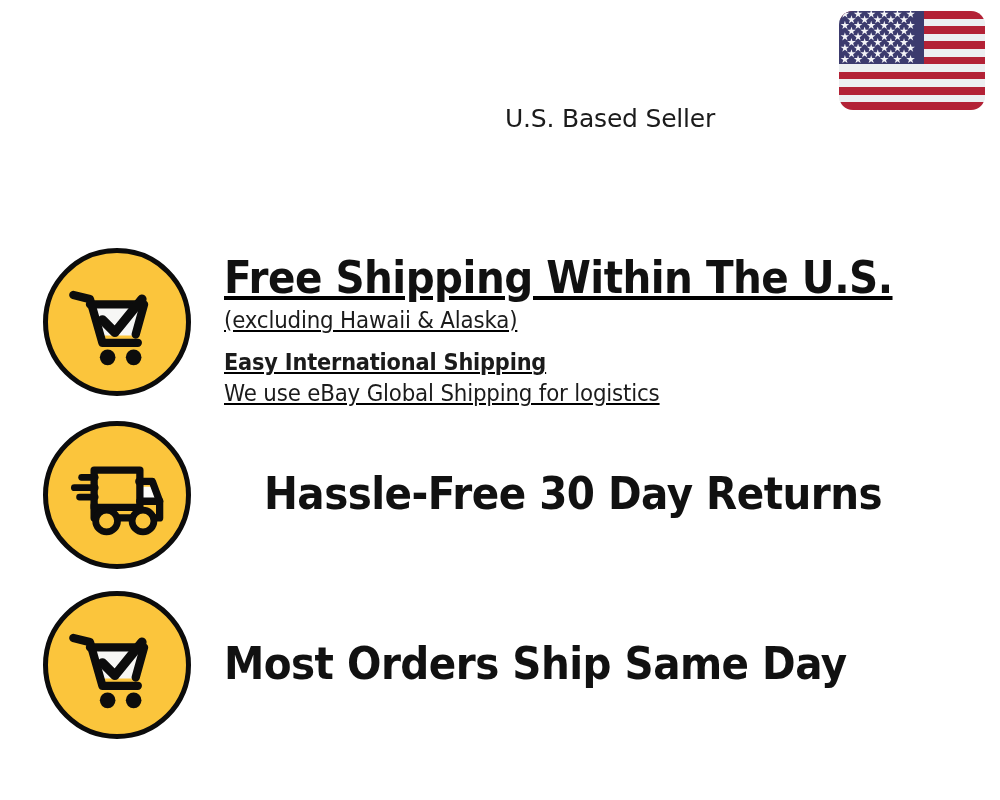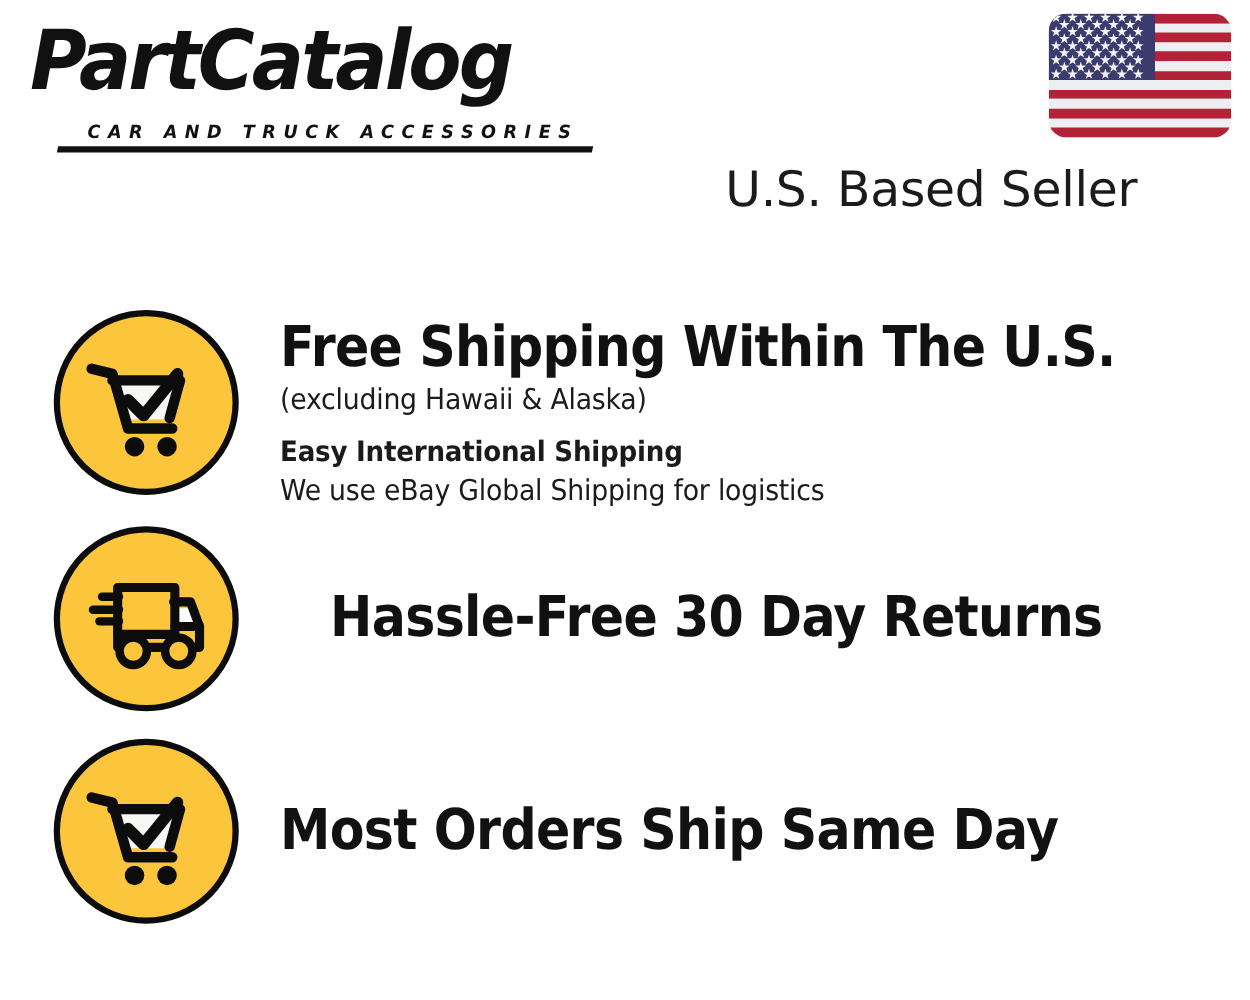--- a/index.html
+++ b/index.html
@@ -99,25 +99,25 @@
     position: absolute;
     width: 9px;
     height: 9px;
     background: #f4f4f7;
     clip-path: polygon(50% 0%, 61% 35%, 98% 35%, 68% 57%, 79% 91%, 50% 70%, 21% 91%, 32% 57%, 2% 35%, 39% 35%);
   }
 
   .seller-note {
     position: absolute;
     left: 505px;
-    top: 130px;
+    top: 104px;
     width: 480px;
-    text-align: center;
-    font-family: "DejaVu Sans", sans-serif;
-    font-size: 39px;
+    text-align: left;
+    font-family: "DejaVu Sans", sans-serif;
+    font-size: 25px;
     font-weight: 400;
     color: #1b1b1b;
     letter-spacing: -0.2px;
     white-space: nowrap;
   }
 
   
   .feature-row {
     position: absolute;
     left: 0;
@@ -178,34 +178,29 @@
     transform-origin: left center;
     white-space: nowrap;
   }
   .feature-sub.strong {
     margin-top: 14px;
     font-weight: 700;
     font-size: 22.5px;
   }
   .feature-sub.plain { margin-top: 3px; }
 
-  .row-0 .feature-text { top: 9px; }
+  .row-0 .feature-text { top: 9px; text-decoration: underline; }
   .row-1 .feature-text { top: 52px; margin-left: 40px; }
   .row-2 .feature-text { top: 52px; }
 </style>
 </head>
 <body>
 
 <div id="canvas">
 
-  <div class="brand-logo">
-    <div class="brand-wordmark">PartCatalog</div>
-    <div class="brand-underline"></div>
-    <div class="brand-tagline">CAR AND TRUCK ACCESSORIES</div>
-  </div>
 
   <div class="flag-badge">
     <div class="flag-stripes">
       <span class="stripe-red"></span>
       <span class="stripe-white"></span>
       <span class="stripe-red"></span>
       <span class="stripe-white"></span>
       <span class="stripe-red"></span>
       <span class="stripe-white"></span>
       <span class="stripe-red"></span>

